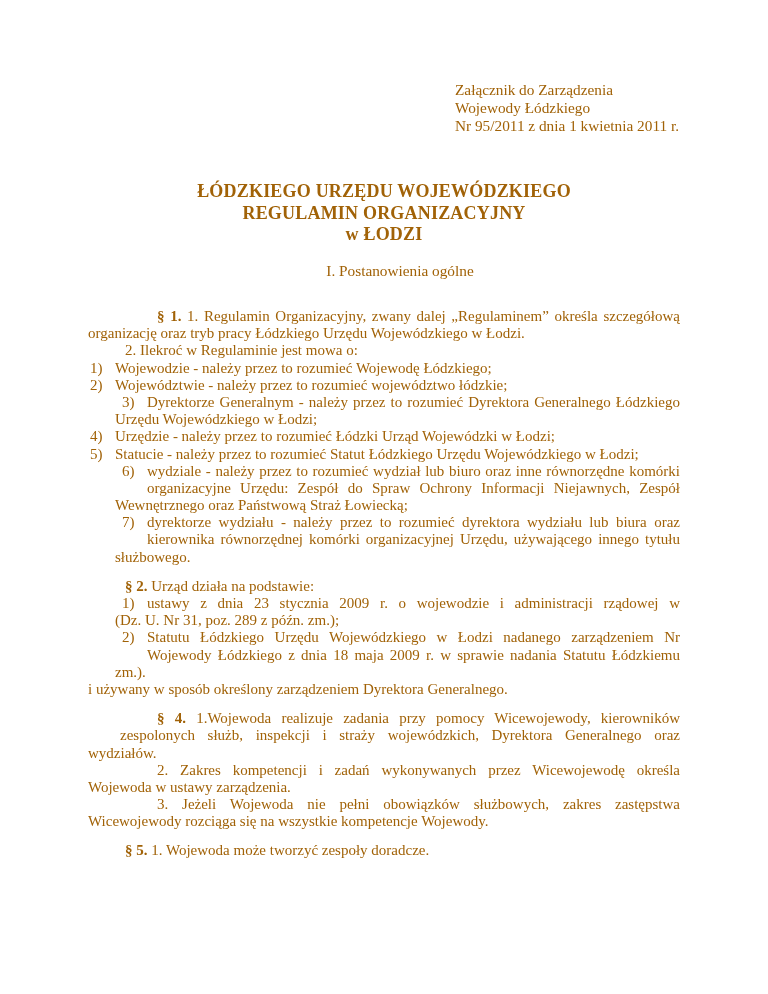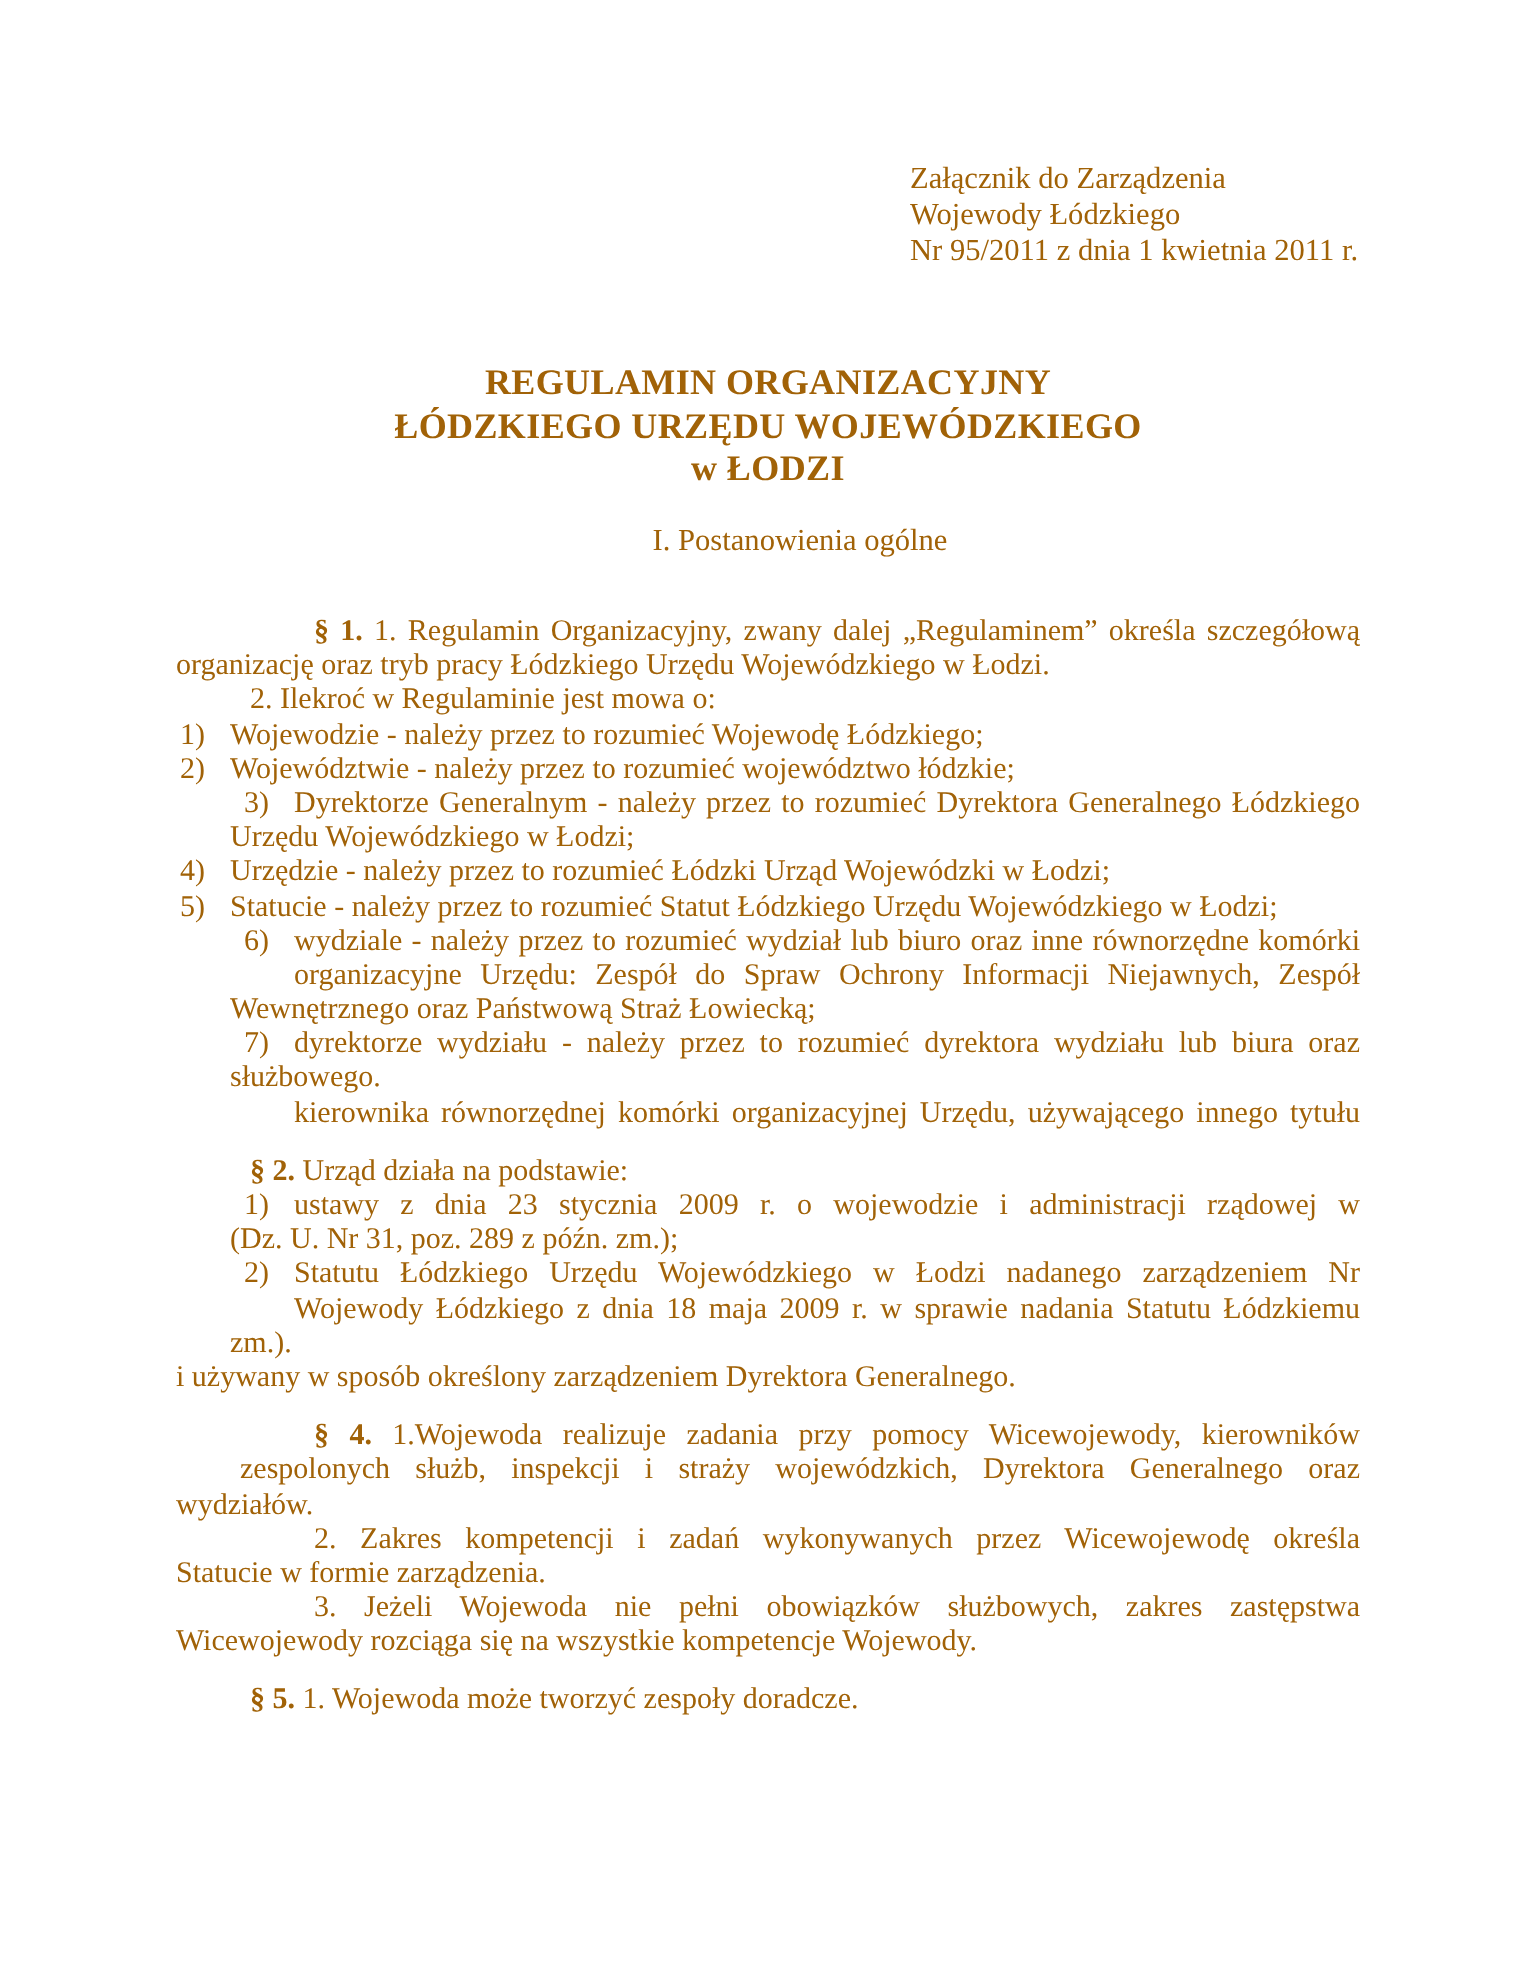--- a/index.html
+++ b/index.html
@@ -45,53 +45,53 @@
 
 <div class="page">
 
   <div class="annex">
     <div>Załącznik do Zarządzenia</div>
     <div>Wojewody Łódzkiego</div>
     <div>Nr 95/2011 z dnia 1 kwietnia 2011 r.</div>
   </div>
 
   <div class="title">
+    <div>ŁÓDZKIEGO URZĘDU WOJEWÓDZKIEGO</div>
     <div>REGULAMIN ORGANIZACYJNY</div>
-    <div>ŁÓDZKIEGO URZĘDU WOJEWÓDZKIEGO</div>
     <div>w ŁODZI</div>
   </div>
 
   <div class="heading">I. Postanowienia ogólne</div>
 
   <div class="body">
       <div class="line j ind"><span class="b">§ 1.</span><span> 1. Regulamin Organizacyjny, zwany dalej „Regulaminem” określa szczegółową</span></div>
       <div class="line"><span>organizację oraz tryb pracy Łódzkiego Urzędu Wojewódzkiego w Łodzi.</span></div>
       <div class="line ind"><span>2. Ilekroć w Regulaminie jest mowa o:</span></div>
       <div class="line hang"><span class="marker">1)</span><span>Wojewodzie - należy przez to rozumieć Wojewodę Łódzkiego;</span></div>
       <div class="line hang"><span class="marker">2)</span><span>Województwie - należy przez to rozumieć województwo łódzkie;</span></div>
       <div class="line j hang"><span class="marker">3)</span><span>Dyrektorze Generalnym - należy przez to rozumieć Dyrektora Generalnego Łódzkiego</span></div>
       <div class="line hang"><span>Urzędu Wojewódzkiego w Łodzi;</span></div>
       <div class="line hang"><span class="marker">4)</span><span>Urzędzie - należy przez to rozumieć Łódzki Urząd Wojewódzki w Łodzi;</span></div>
       <div class="line hang"><span class="marker">5)</span><span>Statucie - należy przez to rozumieć Statut Łódzkiego Urzędu Wojewódzkiego w Łodzi;</span></div>
       <div class="line j hang"><span class="marker">6)</span><span>wydziale - należy przez to rozumieć wydział lub biuro oraz inne równorzędne komórki</span></div>
       <div class="line j hang"><span>organizacyjne Urzędu: Zespół do Spraw Ochrony Informacji Niejawnych, Zespół Audytu</span></div>
       <div class="line hang"><span>Wewnętrznego oraz Państwową Straż Łowiecką;</span></div>
       <div class="line j hang"><span class="marker">7)</span><span>dyrektorze wydziału - należy przez to rozumieć dyrektora wydziału lub biura oraz</span></div>
+      <div class="line j hang"><span>kierownika równorzędnej komórki organizacyjnej Urzędu, używającego innego tytułu</span></div>
       <div class="line hang"><span>służbowego.</span></div>
-      <div class="line j hang"><span>kierownika równorzędnej komórki organizacyjnej Urzędu, używającego innego tytułu</span></div>
       <div class="line ind gap"><span class="b">§ 2.</span><span> Urząd działa na podstawie:</span></div>
       <div class="line j hang"><span class="marker">1)</span><span>ustawy z dnia 23 stycznia 2009 r. o wojewodzie i administracji rządowej w województwie</span></div>
       <div class="line hang"><span>(Dz. U. Nr 31, poz. 289 z późn. zm.);</span></div>
       <div class="line j hang"><span class="marker">2)</span><span>Statutu Łódzkiego Urzędu Wojewódzkiego w Łodzi nadanego zarządzeniem Nr 116/2009</span></div>
       <div class="line j hang"><span>Wojewody Łódzkiego z dnia 18 maja 2009 r. w sprawie nadania Statutu Łódzkiemu</span></div>
       <div class="line hang"><span>zm.).</span></div>
       <div class="line"><span>i używany w sposób określony zarządzeniem Dyrektora Generalnego.</span></div>
       <div class="line j ind gap"><span class="b">§ 4.</span><span> 1.Wojewoda realizuje zadania przy pomocy Wicewojewody, kierowników</span></div>
       <div class="line j"><span>zespolonych służb, inspekcji i straży wojewódzkich, Dyrektora Generalnego oraz dyrektorów</span></div>
       <div class="line"><span>wydziałów.</span></div>
       <div class="line j ind"><span>2. Zakres kompetencji i zadań wykonywanych przez Wicewojewodę określa</span></div>
-      <div class="line"><span>Statucie w formie zarządzenia.</span></div>
+      <div class="line"><span>Wojewoda w ustawy zarządzenia.</span></div>
       <div class="line j ind"><span>3. Jeżeli Wojewoda nie pełni obowiązków służbowych, zakres zastępstwa</span></div>
       <div class="line"><span>Wicewojewody rozciąga się na wszystkie kompetencje Wojewody.</span></div>
       <div class="line ind gap"><span class="b">§ 5.</span><span> 1. Wojewoda może tworzyć zespoły doradcze.</span></div>
     </div>
 
 </div>
 
 </body></html>

